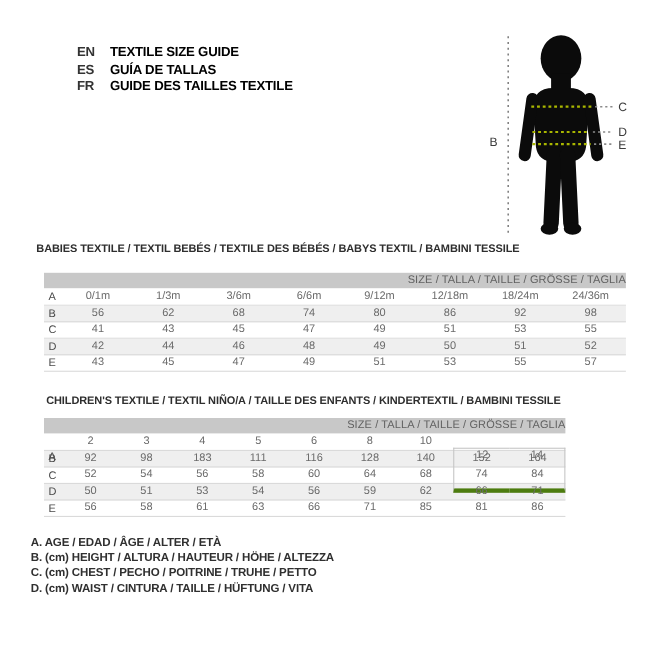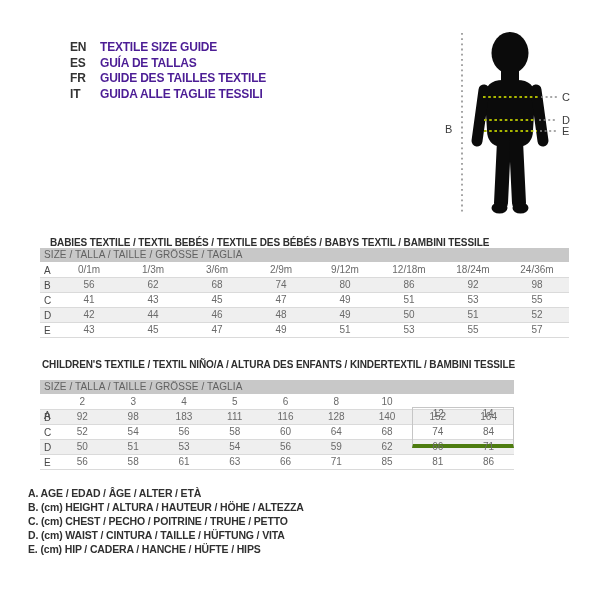--- a/index.html
+++ b/index.html
@@ -7,39 +7,39 @@
     width:600px;height:600px;background:#ffffff;position:relative;
     font-family:"Liberation Sans","DejaVu Sans",sans-serif;
     color:#2f2f2f; overflow:hidden;
   }
   .abs{position:absolute;}
 
   
   .langs{left:48px;top:39px;}
   .lang-row{display:flex;height:15.8px;align-items:center;margin-left:22px;}
   .lang-code{width:30px;font-size:12px;font-weight:700;letter-spacing:-0.2px;color:#333;}
-  .lang-title{font-size:12px;font-weight:700;letter-spacing:-0.2px;color:#4c1d95;}
+  .lang-title{font-size:12px;font-weight:700;letter-spacing:-0.2px;color:#000000;}
 
   
   .figure{left:435px;top:25px;width:150px;height:190px;}
   .figure svg text{font-family:"Liberation Sans","DejaVu Sans",sans-serif;font-size:11px;fill:#3c3c3c;}
 
   
   .sec-title{font-size:10px;font-weight:700;letter-spacing:-0.1px;color:#2e2e2e;white-space:nowrap;}
-  .babies-title{left:50px;top:221px;margin-top:16px;}
+  .babies-title{left:33px;top:221px;}
   .children-title{left:42px;top:359px;}
 
   
   .tbl{left:40px;}
   .tbl-babies{top:248px;width:529px;}
   .tbl-children{top:380px;width:474px;}
   .tbl-header{
     height:14px;line-height:14px;background:var(--bar,#c8c8c8);
     color:#616161;font-size:10px;padding-left:4px;margin-bottom:1px;
-    letter-spacing:0.1px;box-sizing:border-box;
+    letter-spacing:0.1px;box-sizing:border-box;text-align:right;
   }
   .tr{display:grid;height:15px;align-items:center;border-bottom:1px solid #dadada;box-sizing:border-box;}
   .tr.stripe{background:var(--stripe,#efefef);}
   .tl{font-size:10px;color:#474747;padding-left:4px;}
   .td{font-size:10px;color:#6a6a6a;text-align:center;height:100%;line-height:14px;box-sizing:border-box;}
   .td.hl{border-top:1px solid #c6c6c6;border-bottom:4px solid #4d7c0f;line-height:12px;margin-top:24px;}
   .td.hl-start{border-left:1px solid #c6c6c6;}
   .td.hl-end{border-right:1px solid #c6c6c6;}
 
   
@@ -57,24 +57,20 @@
       <span class="lang-title">TEXTILE SIZE GUIDE</span>
     </div>
     <div class="lang-row">
       <span class="lang-code">ES</span>
       <span class="lang-title">GUÍA DE TALLAS</span>
     </div>
     <div class="lang-row">
       <span class="lang-code">FR</span>
       <span class="lang-title">GUIDE DES TAILLES TEXTILE</span>
     </div>
-    <div class="lang-row">
-      <span class="lang-code">IT</span>
-      <span class="lang-title">GUIDA ALLE TAGLIE TESSILI</span>
-    </div>
   </div>
 
   <div class="abs figure">
     <svg viewBox="0 0 150 190" width="150" height="190">
 
       <line x1="27" y1="8" x2="27" y2="188" stroke="currentColor" stroke-width="1.4" stroke-dasharray="1.8 3.4" color="#7d7d7d"></line>
 
       <g fill="currentColor" color="#0b0b0b">
         <ellipse cx="75" cy="28" rx="18.5" ry="21"></ellipse>
         <rect x="66" y="42" width="18" height="14"></rect>
@@ -105,21 +101,21 @@
 
   <div class="abs sec-title babies-title">BABIES TEXTILE / TEXTIL BEBÉS / TEXTILE DES BÉBÉS / BABYS TEXTIL / BAMBINI TESSILE</div>
   <div class="abs tbl tbl-babies">
     <div class="tbl-header">SIZE / TALLA / TAILLE / GRÖSSE / TAGLIA</div>
     <div>
         <div class="tr" style="grid-template-columns: 17px repeat(8, 1fr);">
           <span class="tl">A</span>
           <span class="td">0/1m</span>
           <span class="td">1/3m</span>
           <span class="td">3/6m</span>
-          <span class="td">2/9m</span>
+          <span class="td">6/6m</span>
           <span class="td">9/12m</span>
           <span class="td">12/18m</span>
           <span class="td">18/24m</span>
           <span class="td">24/36m</span>
         </div>
         <div class="tr stripe" style="grid-template-columns: 17px repeat(8, 1fr);">
           <span class="tl">B</span>
           <span class="td">56</span>
           <span class="td">62</span>
           <span class="td">68</span>
@@ -158,21 +154,21 @@
           <span class="td">47</span>
           <span class="td">49</span>
           <span class="td">51</span>
           <span class="td">53</span>
           <span class="td">55</span>
           <span class="td">57</span>
         </div>
       </div>
   </div>
 
-  <div class="abs sec-title children-title">CHILDREN'S TEXTILE / TEXTIL NIÑO/A / ALTURA DES ENFANTS / KINDERTEXTIL / BAMBINI TESSILE</div>
+  <div class="abs sec-title children-title">CHILDREN'S TEXTILE / TEXTIL NIÑO/A / TAILLE DES ENFANTS / KINDERTEXTIL / BAMBINI TESSILE</div>
   <div class="abs tbl tbl-children">
     <div class="tbl-header">SIZE / TALLA / TAILLE / GRÖSSE / TAGLIA</div>
     <div>
         <div class="tr" style="grid-template-columns: 17px repeat(9, 1fr);">
           <span class="tl">A</span>
           <span class="td">2</span>
           <span class="td">3</span>
           <span class="td">4</span>
           <span class="td">5</span>
           <span class="td">6</span>
@@ -230,16 +226,15 @@
           <span class="td">86</span>
         </div>
       </div>
   </div>
 
   <div class="abs legend">
     <div class="legend-line">A. AGE / EDAD / ÂGE / ALTER / ETÀ</div>
     <div class="legend-line">B. (cm) HEIGHT / ALTURA / HAUTEUR / HÖHE / ALTEZZA</div>
     <div class="legend-line">C. (cm) CHEST / PECHO / POITRINE / TRUHE / PETTO</div>
     <div class="legend-line">D. (cm) WAIST / CINTURA / TAILLE / HÜFTUNG / VITA</div>
-    <div class="legend-line">E. (cm) HIP / CADERA / HANCHE / HÜFTE / HIPS</div>
   </div>
 
 </div>
 
 </body></html>

